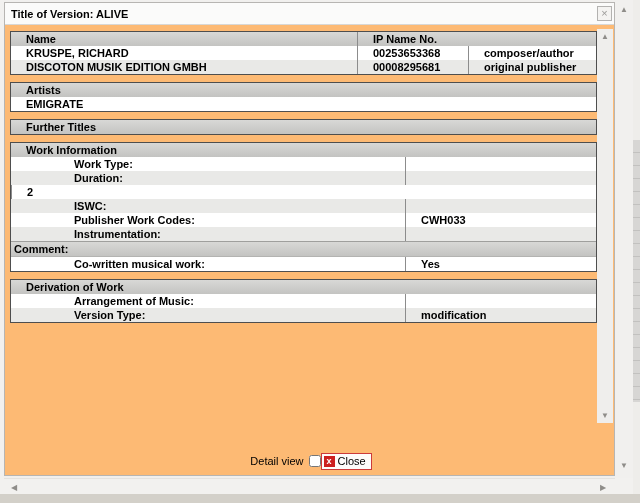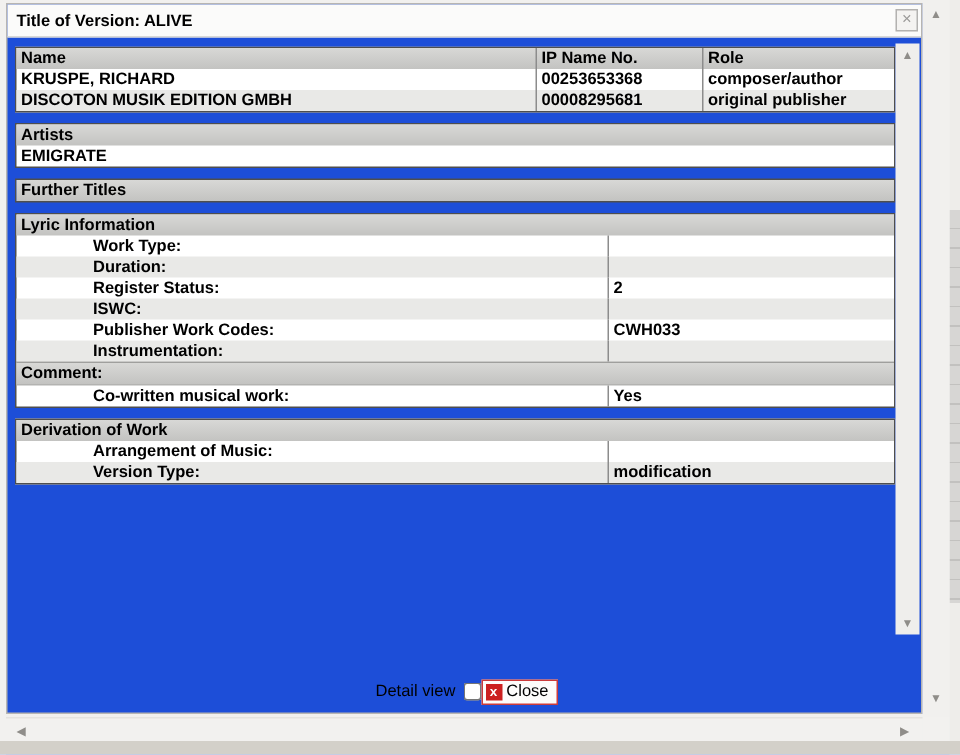--- a/index.html
+++ b/index.html
@@ -9,33 +9,33 @@
   }
   
   .left-strip{position:absolute;left:0;top:0;width:4px;height:503px;background:#f2f1ef;}
   .right-band{position:absolute;left:633px;top:0;width:7px;height:503px;background:#eeedea;}
   .right-band .stripes{position:absolute;left:0;right:0;top:140px;height:262px;
     background:repeating-linear-gradient(to bottom,#d7d6d4 0 12px,#c2c1bf 12px 13px);}
   .bottom-strip{position:absolute;left:0;top:494px;width:640px;height:9px;background:#d3d0c9;}
 
   
   .dialog{position:absolute;left:4px;top:2px;width:611px;height:474px;box-sizing:border-box;
-    background:#1d4ed8;border:1px solid #b7b5b2;}
+    background:#fdba74;border:1px solid #b7b5b2;}
   .titlebar{position:absolute;left:0;top:0;right:0;height:22px;background:#fbfbfa;
     border-bottom:1px solid #d8d8d6;display:flex;align-items:center;padding:0 6px;box-sizing:border-box;
     font-weight:bold;}
   .xbtn{position:absolute;top:3px;right:2px;width:15px;height:15px;box-sizing:border-box;
     border:1px solid #b3b2b0;background:#f4f3f1;color:#9b9a98;font-size:11px;line-height:13px;
     text-align:center;cursor:default;}
 
   .content{position:absolute;left:5px;top:28px;width:587px;bottom:54px;overflow:hidden;}
 
   .tbl{border:1px solid #4e4e4e;background:#fff;margin-bottom:7px;}
   .cols{display:flex;font-weight:bold;}
-  .cell{height:14px;line-height:14px;padding:0 3px;overflow:hidden;white-space:nowrap;box-sizing:border-box;}
+  .cell{height:14px;line-height:14px;padding:0 15px;overflow:hidden;white-space:nowrap;box-sizing:border-box;}
   .c0{width:346px;}
   .c1{width:111px;border-left:1px solid #8c8c8c;}
   .c2{flex:1;border-left:1px solid #8c8c8c;}
   .lbl{width:346px;margin-left:48px;}
   .val{flex:1;border-left:1px solid #8c8c8c;}
   .full{flex:1;}
   .hdr{background:linear-gradient(#d8d8d6,#c3c3c1);font-weight:bold;}
   .hdr .cell{font-weight:bold;}
   .subhdr{background:linear-gradient(#d8d8d6,#c3c3c1);font-weight:bold;height:14px;line-height:14px;
     padding:0 3px;border-top:1px solid #9f9f9d;border-bottom:1px solid #b3b3b1;}
@@ -87,21 +87,20 @@
       <span>Title of Version: ALIVE</span>
     </div>
     <div class="xbtn">×</div>
 
     <div class="content">
 
       <div class="tbl">
         <div class="hdr cols" id="participants-head">
             <div class="cell c0">Name</div>
             <div class="cell c1">IP Name No.</div>
-            <div class="cell c2">Role</div>
           </div>
         <div id="participants-body">
             <div class="row cols">
               <div class="cell c0">KRUSPE, RICHARD</div>
               <div class="cell c1">00253653368</div>
               <div class="cell c2">composer/author</div>
             </div>
             <div class="row cols">
               <div class="cell c0">DISCOTON MUSIK EDITION GMBH</div>
               <div class="cell c1">00008295681</div>
@@ -122,33 +121,32 @@
       </div>
 
       <div class="tbl">
         <div class="hdr cols">
           <div class="cell full">Further Titles</div>
         </div>
       </div>
 
       <div class="tbl">
         <div class="hdr cols">
-          <div class="cell full">Lyric Information</div>
+          <div class="cell full">Work Information</div>
         </div>
         <div id="workinfo-body">
             <div class="row cols">
               <div class="cell lbl">Work Type:</div>
               <div class="cell val"></div>
             </div>
             <div class="row cols">
               <div class="cell lbl">Duration:</div>
               <div class="cell val"></div>
             </div>
             <div class="row cols">
-              <div class="cell lbl">Register Status:</div>
               <div class="cell val">2</div>
             </div>
             <div class="row cols">
               <div class="cell lbl">ISWC:</div>
               <div class="cell val"></div>
             </div>
             <div class="row cols">
               <div class="cell lbl">Publisher Work Codes:</div>
               <div class="cell val">CWH033</div>
             </div>

